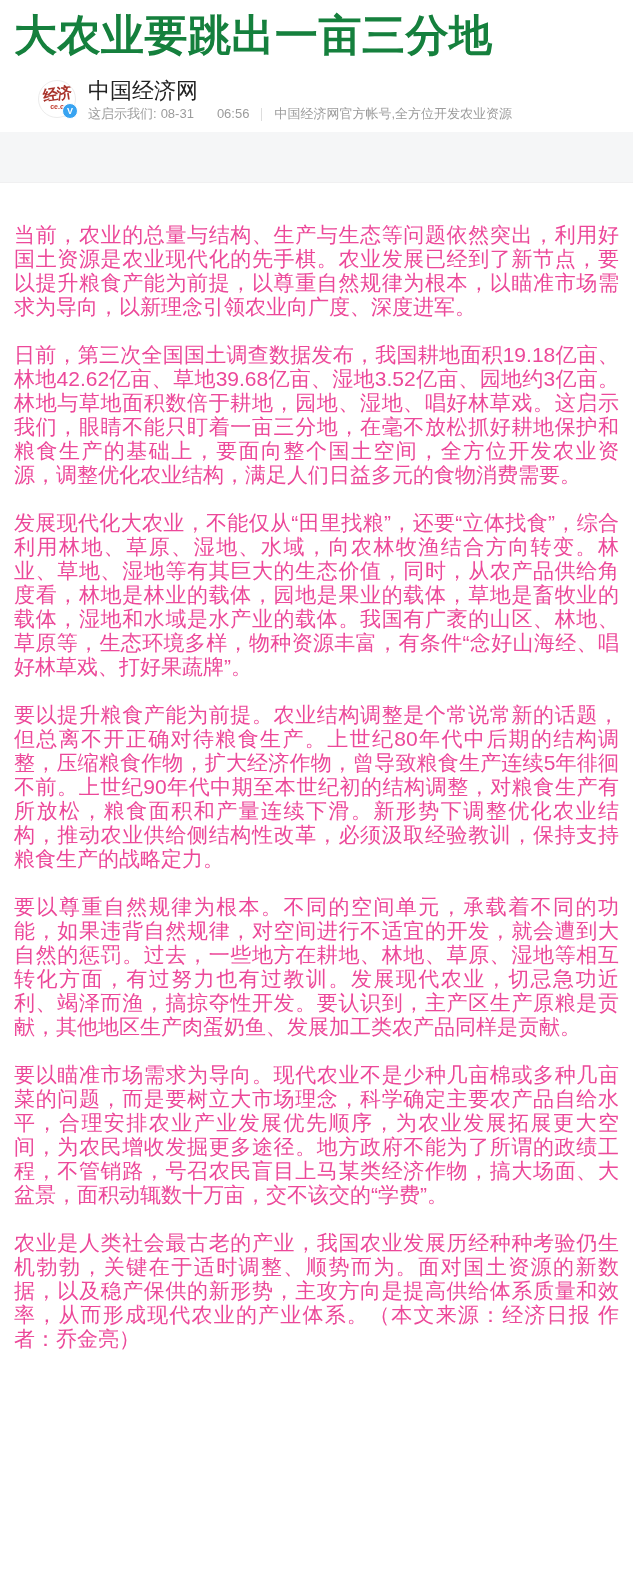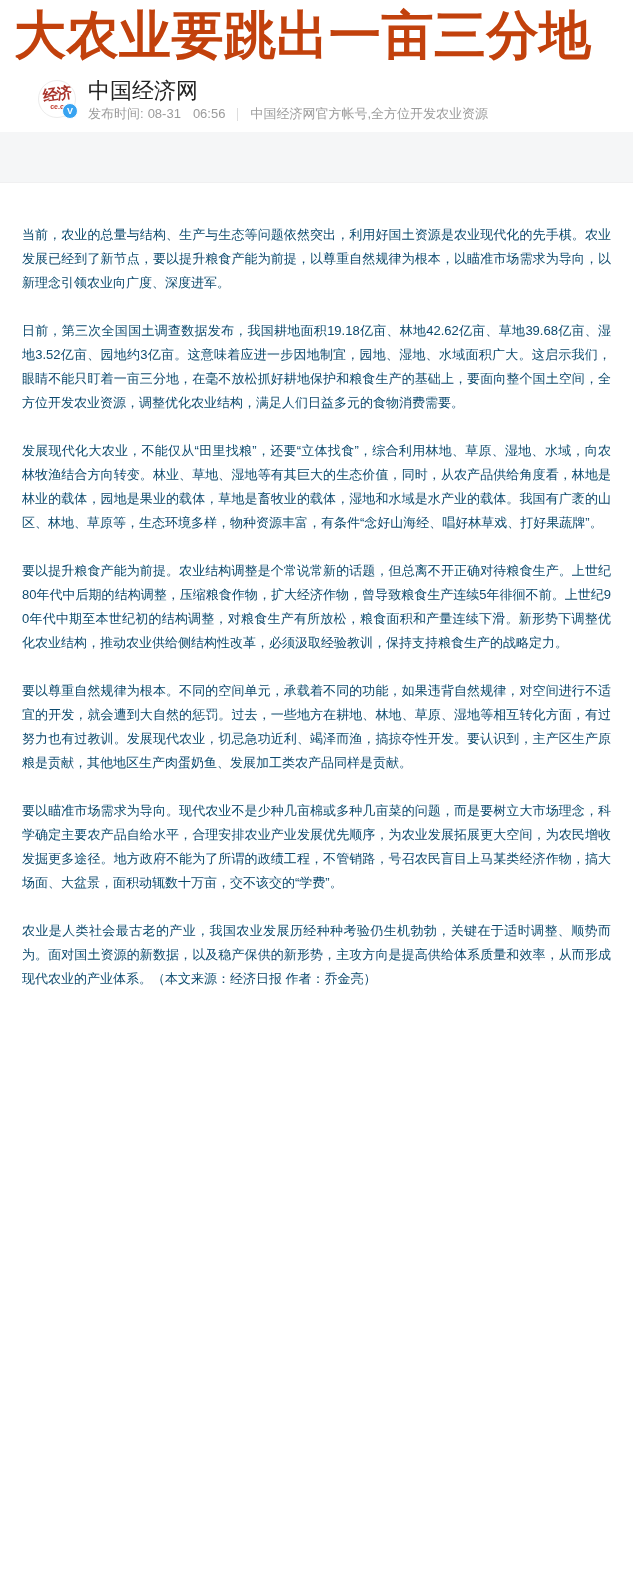--- a/index.html
+++ b/index.html
@@ -6,22 +6,22 @@
   body{
     width:633px;height:1576px;overflow:hidden;background:#ffffff;
     font-family:"Liberation Sans","DejaVu Sans",sans-serif;
     -webkit-font-smoothing:antialiased;
   }
   .page{width:633px;height:1576px;position:relative;background:#ffffff;}
 
   
   .header{background:#ffffff;padding:12px 14px 12px;}
   .title{
-    margin:0;font-size:52px;line-height:46px;font-weight:bold;
-    color:#c2410c;letter-spacing:0.5px;
+    margin:0;font-size:43px;line-height:46px;font-weight:bold;
+    color:#15803d;letter-spacing:0.5px;
     font-family:"Liberation Sans","DejaVu Sans",sans-serif;
   }
   .pub-row{display:flex;align-items:flex-start;margin:22px 0 0 24px;height:40px;}
   .avatar-wrap{position:relative;width:38px;height:38px;flex:0 0 auto;cursor:pointer;}
   .avatar{
     width:38px;height:38px;border-radius:50%;background:#ffffff;
     border:1px solid #ececec;box-sizing:border-box;overflow:hidden;
     display:flex;flex-direction:column;align-items:center;justify-content:center;
   }
   .avatar-cn{
@@ -39,33 +39,33 @@
     display:flex;align-items:center;justify-content:center;
     color:#ffffff;font-size:9px;font-weight:bold;line-height:1;
   }
   .pub-info{margin-left:12px;padding-top:1px;}
   .pub-name{font-size:22px;color:#222222;line-height:20px;font-weight:400;cursor:pointer;}
   .pub-meta{
     margin-top:5px;font-size:13px;color:#9b9b9b;line-height:16px;
     display:flex;align-items:center;white-space:nowrap;
   }
   .pub-meta .t-date{margin-left:4px;}
-  .pub-meta .t-time{margin-left:12px;text-align:right;}
+  .pub-meta .t-time{margin-left:23px;text-align:right;}
   .meta-divider{
     display:inline-block;width:1px;height:13px;background:#dddddd;
     margin:0 12px;flex:0 0 auto;
   }
 
   
   .band{height:50px;background:#f5f6f7;border-bottom:1px solid #f0f0f1;}
 
   
   .content{padding:40px 14px 0;}
   .para{
-    margin:0 8px 24px;font-size:13px;line-height:24px;color:#0c4a6e;
+    margin:0 0 24px;font-size:21px;line-height:24px;color:#ec4899;
     text-align:justify;word-break:break-all;
   }
 </style>
 </head>
 <body>
 
 <div class="page">
 
   <div class="header">
     <h1 class="title">大农业要跳出一亩三分地</h1>
@@ -74,36 +74,36 @@
       <div class="avatar-wrap">
         <div class="avatar">
           <span class="avatar-cn">经济</span>
           <span class="avatar-sub">ce.c</span>
         </div>
         <span class="v-badge">V</span>
       </div>
       <div class="pub-info">
         <div class="pub-name">中国经济网</div>
         <div class="pub-meta">
-          <span>发布时间:</span>
+          <span>这启示我们:</span>
           <span class="t-date">08-31</span>
           <span class="t-time">06:56</span>
           <span class="meta-divider"></span>
           <span>中国经济网官方帐号,全方位开发农业资源</span>
         </div>
       </div>
     </div>
   </div>
 
   <div class="band"></div>
 
   <div class="content">
 
   <p class="para">当前，农业的总量与结构、生产与生态等问题依然突出，利用好国土资源是农业现代化的先手棋。农业发展已经到了新节点，要以提升粮食产能为前提，以尊重自然规律为根本，以瞄准市场需求为导向，以新理念引领农业向广度、深度进军。</p>
-      <p class="para">日前，第三次全国国土调查数据发布，我国耕地面积19.18亿亩、林地42.62亿亩、草地39.68亿亩、湿地3.52亿亩、园地约3亿亩。这意味着应进一步因地制宜，园地、湿地、水域面积广大。这启示我们，眼睛不能只盯着一亩三分地，在毫不放松抓好耕地保护和粮食生产的基础上，要面向整个国土空间，全方位开发农业资源，调整优化农业结构，满足人们日益多元的食物消费需要。</p>
+      <p class="para">日前，第三次全国国土调查数据发布，我国耕地面积19.18亿亩、林地42.62亿亩、草地39.68亿亩、湿地3.52亿亩、园地约3亿亩。林地与草地面积数倍于耕地，园地、湿地、唱好林草戏。这启示我们，眼睛不能只盯着一亩三分地，在毫不放松抓好耕地保护和粮食生产的基础上，要面向整个国土空间，全方位开发农业资源，调整优化农业结构，满足人们日益多元的食物消费需要。</p>
       <p class="para">发展现代化大农业，不能仅从“田里找粮”，还要“立体找食”，综合利用林地、草原、湿地、水域，向农林牧渔结合方向转变。林业、草地、湿地等有其巨大的生态价值，同时，从农产品供给角度看，林地是林业的载体，园地是果业的载体，草地是畜牧业的载体，湿地和水域是水产业的载体。我国有广袤的山区、林地、草原等，生态环境多样，物种资源丰富，有条件“念好山海经、唱好林草戏、打好果蔬牌”。</p>
       <p class="para">要以提升粮食产能为前提。农业结构调整是个常说常新的话题，但总离不开正确对待粮食生产。上世纪80年代中后期的结构调整，压缩粮食作物，扩大经济作物，曾导致粮食生产连续5年徘徊不前。上世纪90年代中期至本世纪初的结构调整，对粮食生产有所放松，粮食面积和产量连续下滑。新形势下调整优化农业结构，推动农业供给侧结构性改革，必须汲取经验教训，保持支持粮食生产的战略定力。</p>
       <p class="para">要以尊重自然规律为根本。不同的空间单元，承载着不同的功能，如果违背自然规律，对空间进行不适宜的开发，就会遭到大自然的惩罚。过去，一些地方在耕地、林地、草原、湿地等相互转化方面，有过努力也有过教训。发展现代农业，切忌急功近利、竭泽而渔，搞掠夺性开发。要认识到，主产区生产原粮是贡献，其他地区生产肉蛋奶鱼、发展加工类农产品同样是贡献。</p>
       <p class="para">要以瞄准市场需求为导向。现代农业不是少种几亩棉或多种几亩菜的问题，而是要树立大市场理念，科学确定主要农产品自给水平，合理安排农业产业发展优先顺序，为农业发展拓展更大空间，为农民增收发掘更多途径。地方政府不能为了所谓的政绩工程，不管销路，号召农民盲目上马某类经济作物，搞大场面、大盆景，面积动辄数十万亩，交不该交的“学费”。</p>
       <p class="para">农业是人类社会最古老的产业，我国农业发展历经种种考验仍生机勃勃，关键在于适时调整、顺势而为。面对国土资源的新数据，以及稳产保供的新形势，主攻方向是提高供给体系质量和效率，从而形成现代农业的产业体系。（本文来源：经济日报 作者：乔金亮）</p>
     </div>
 
 </div>
 
 </body></html>

